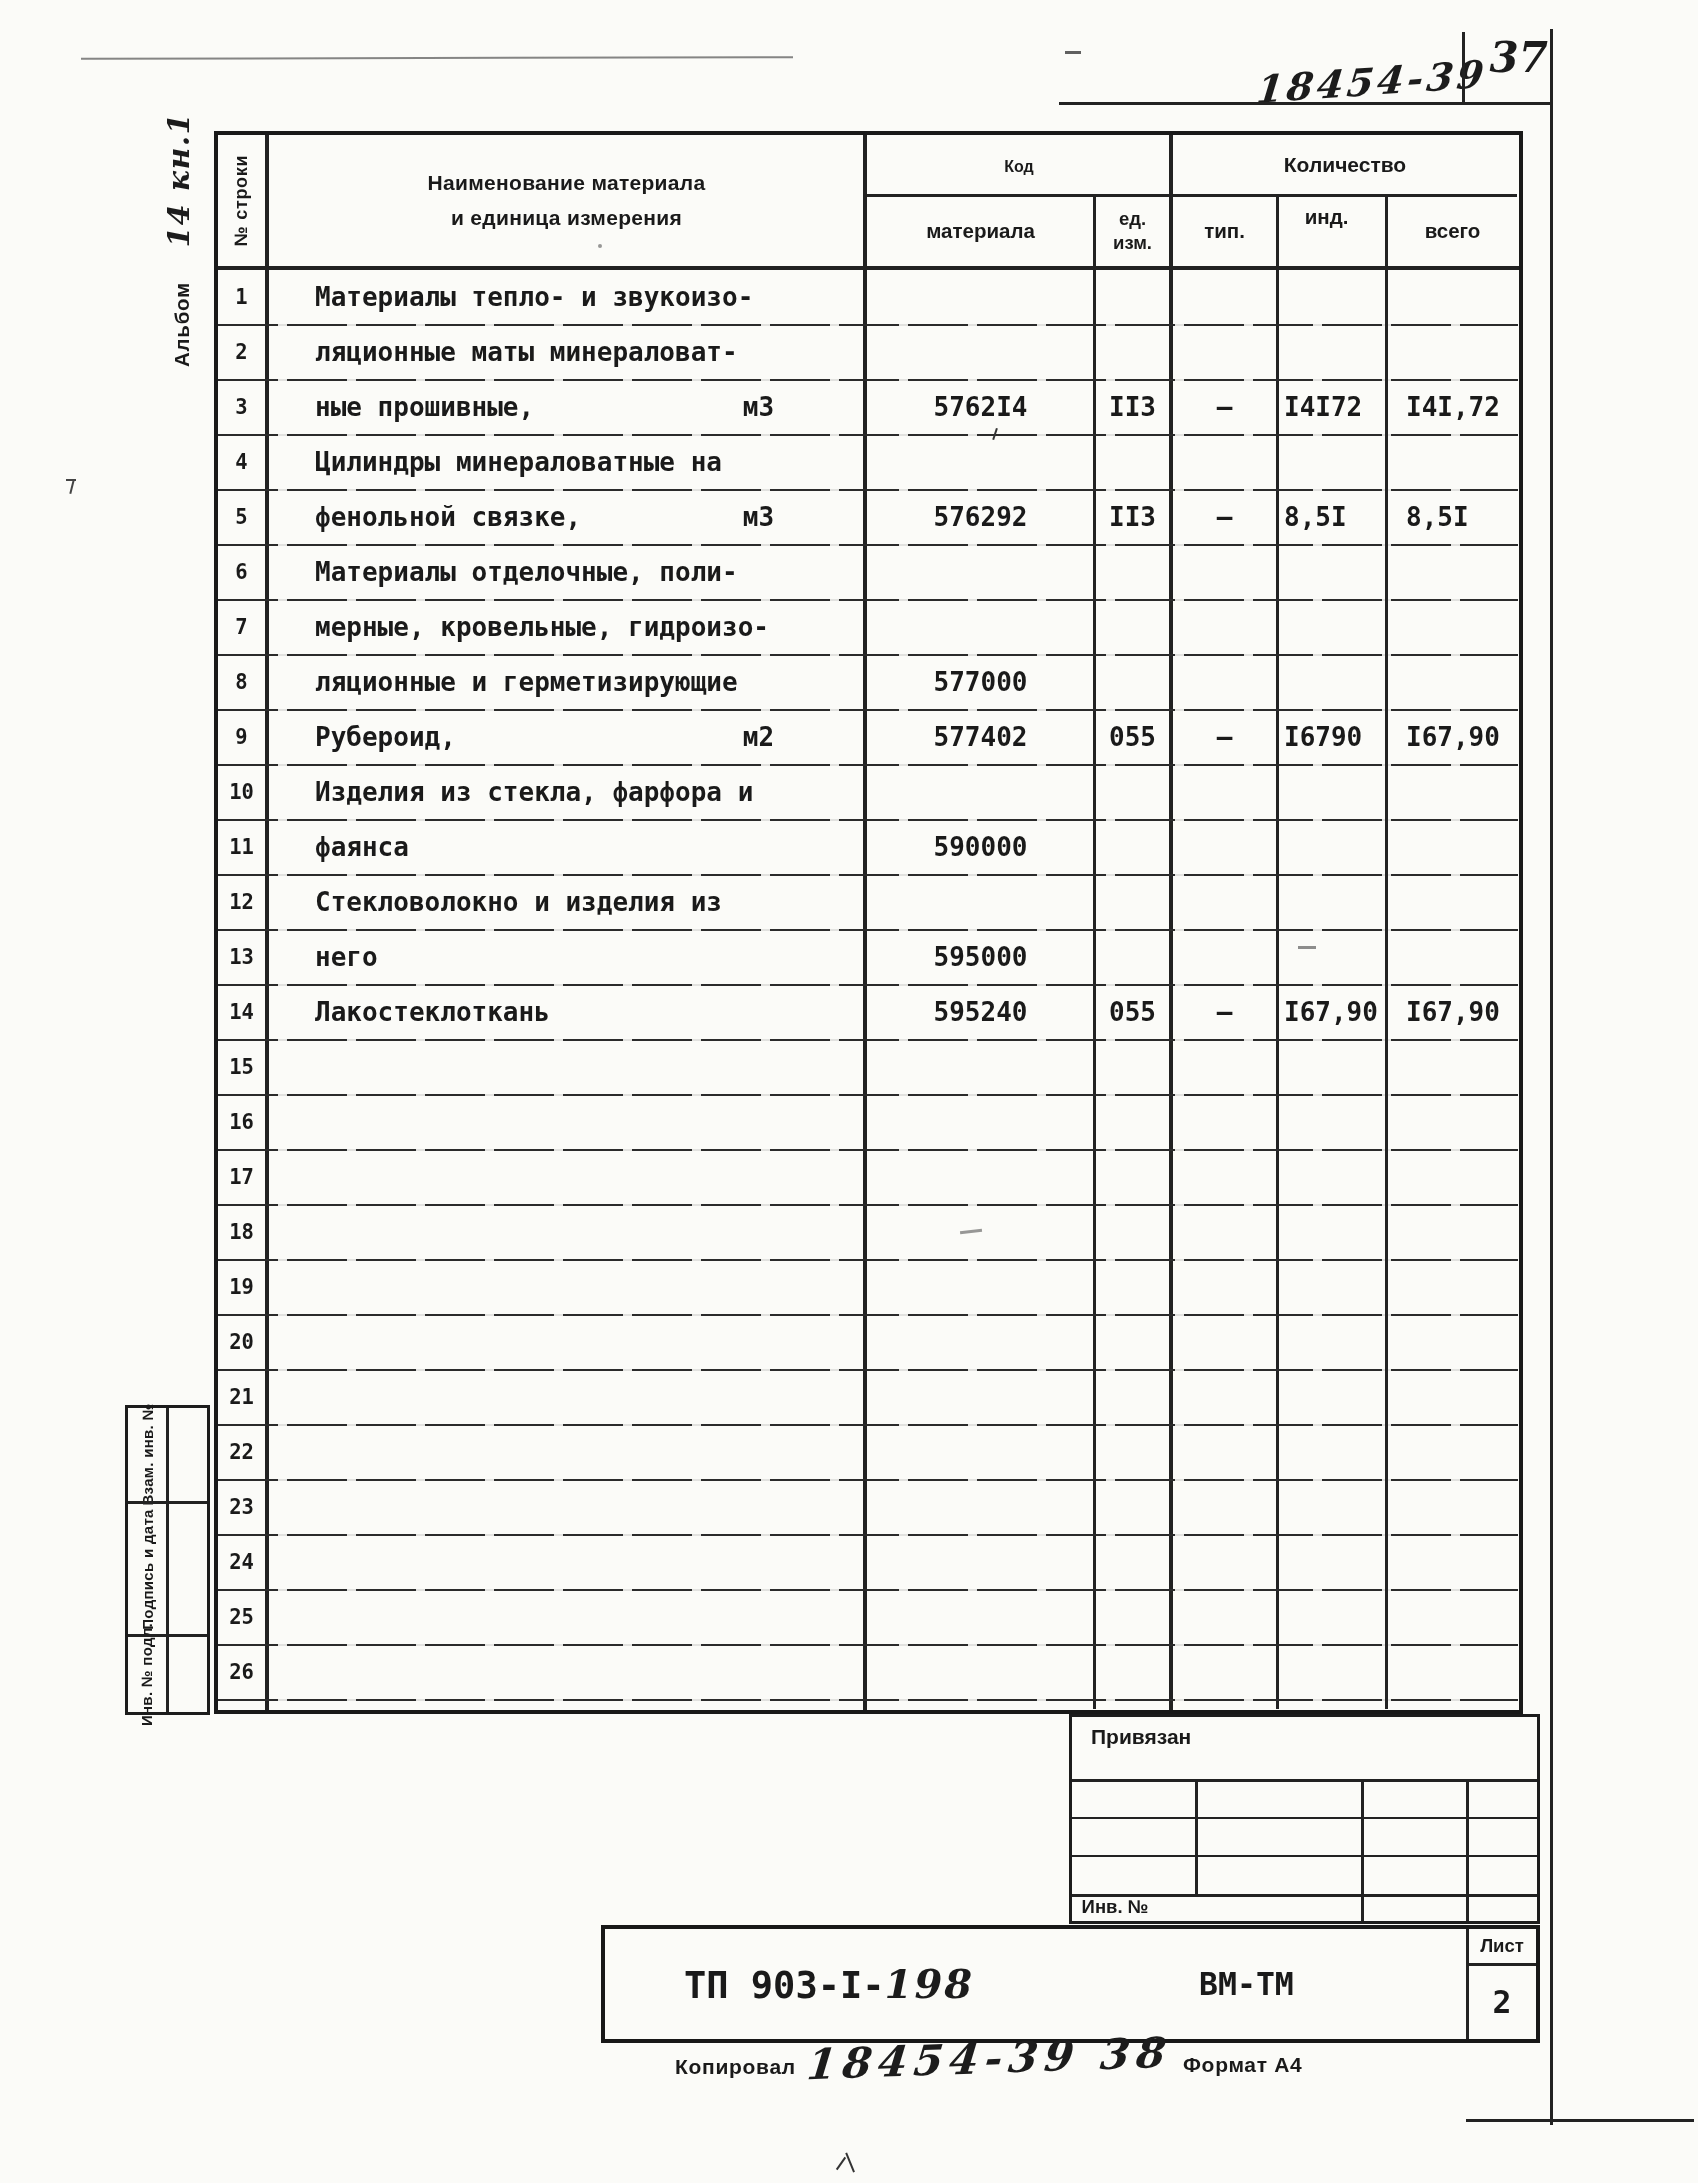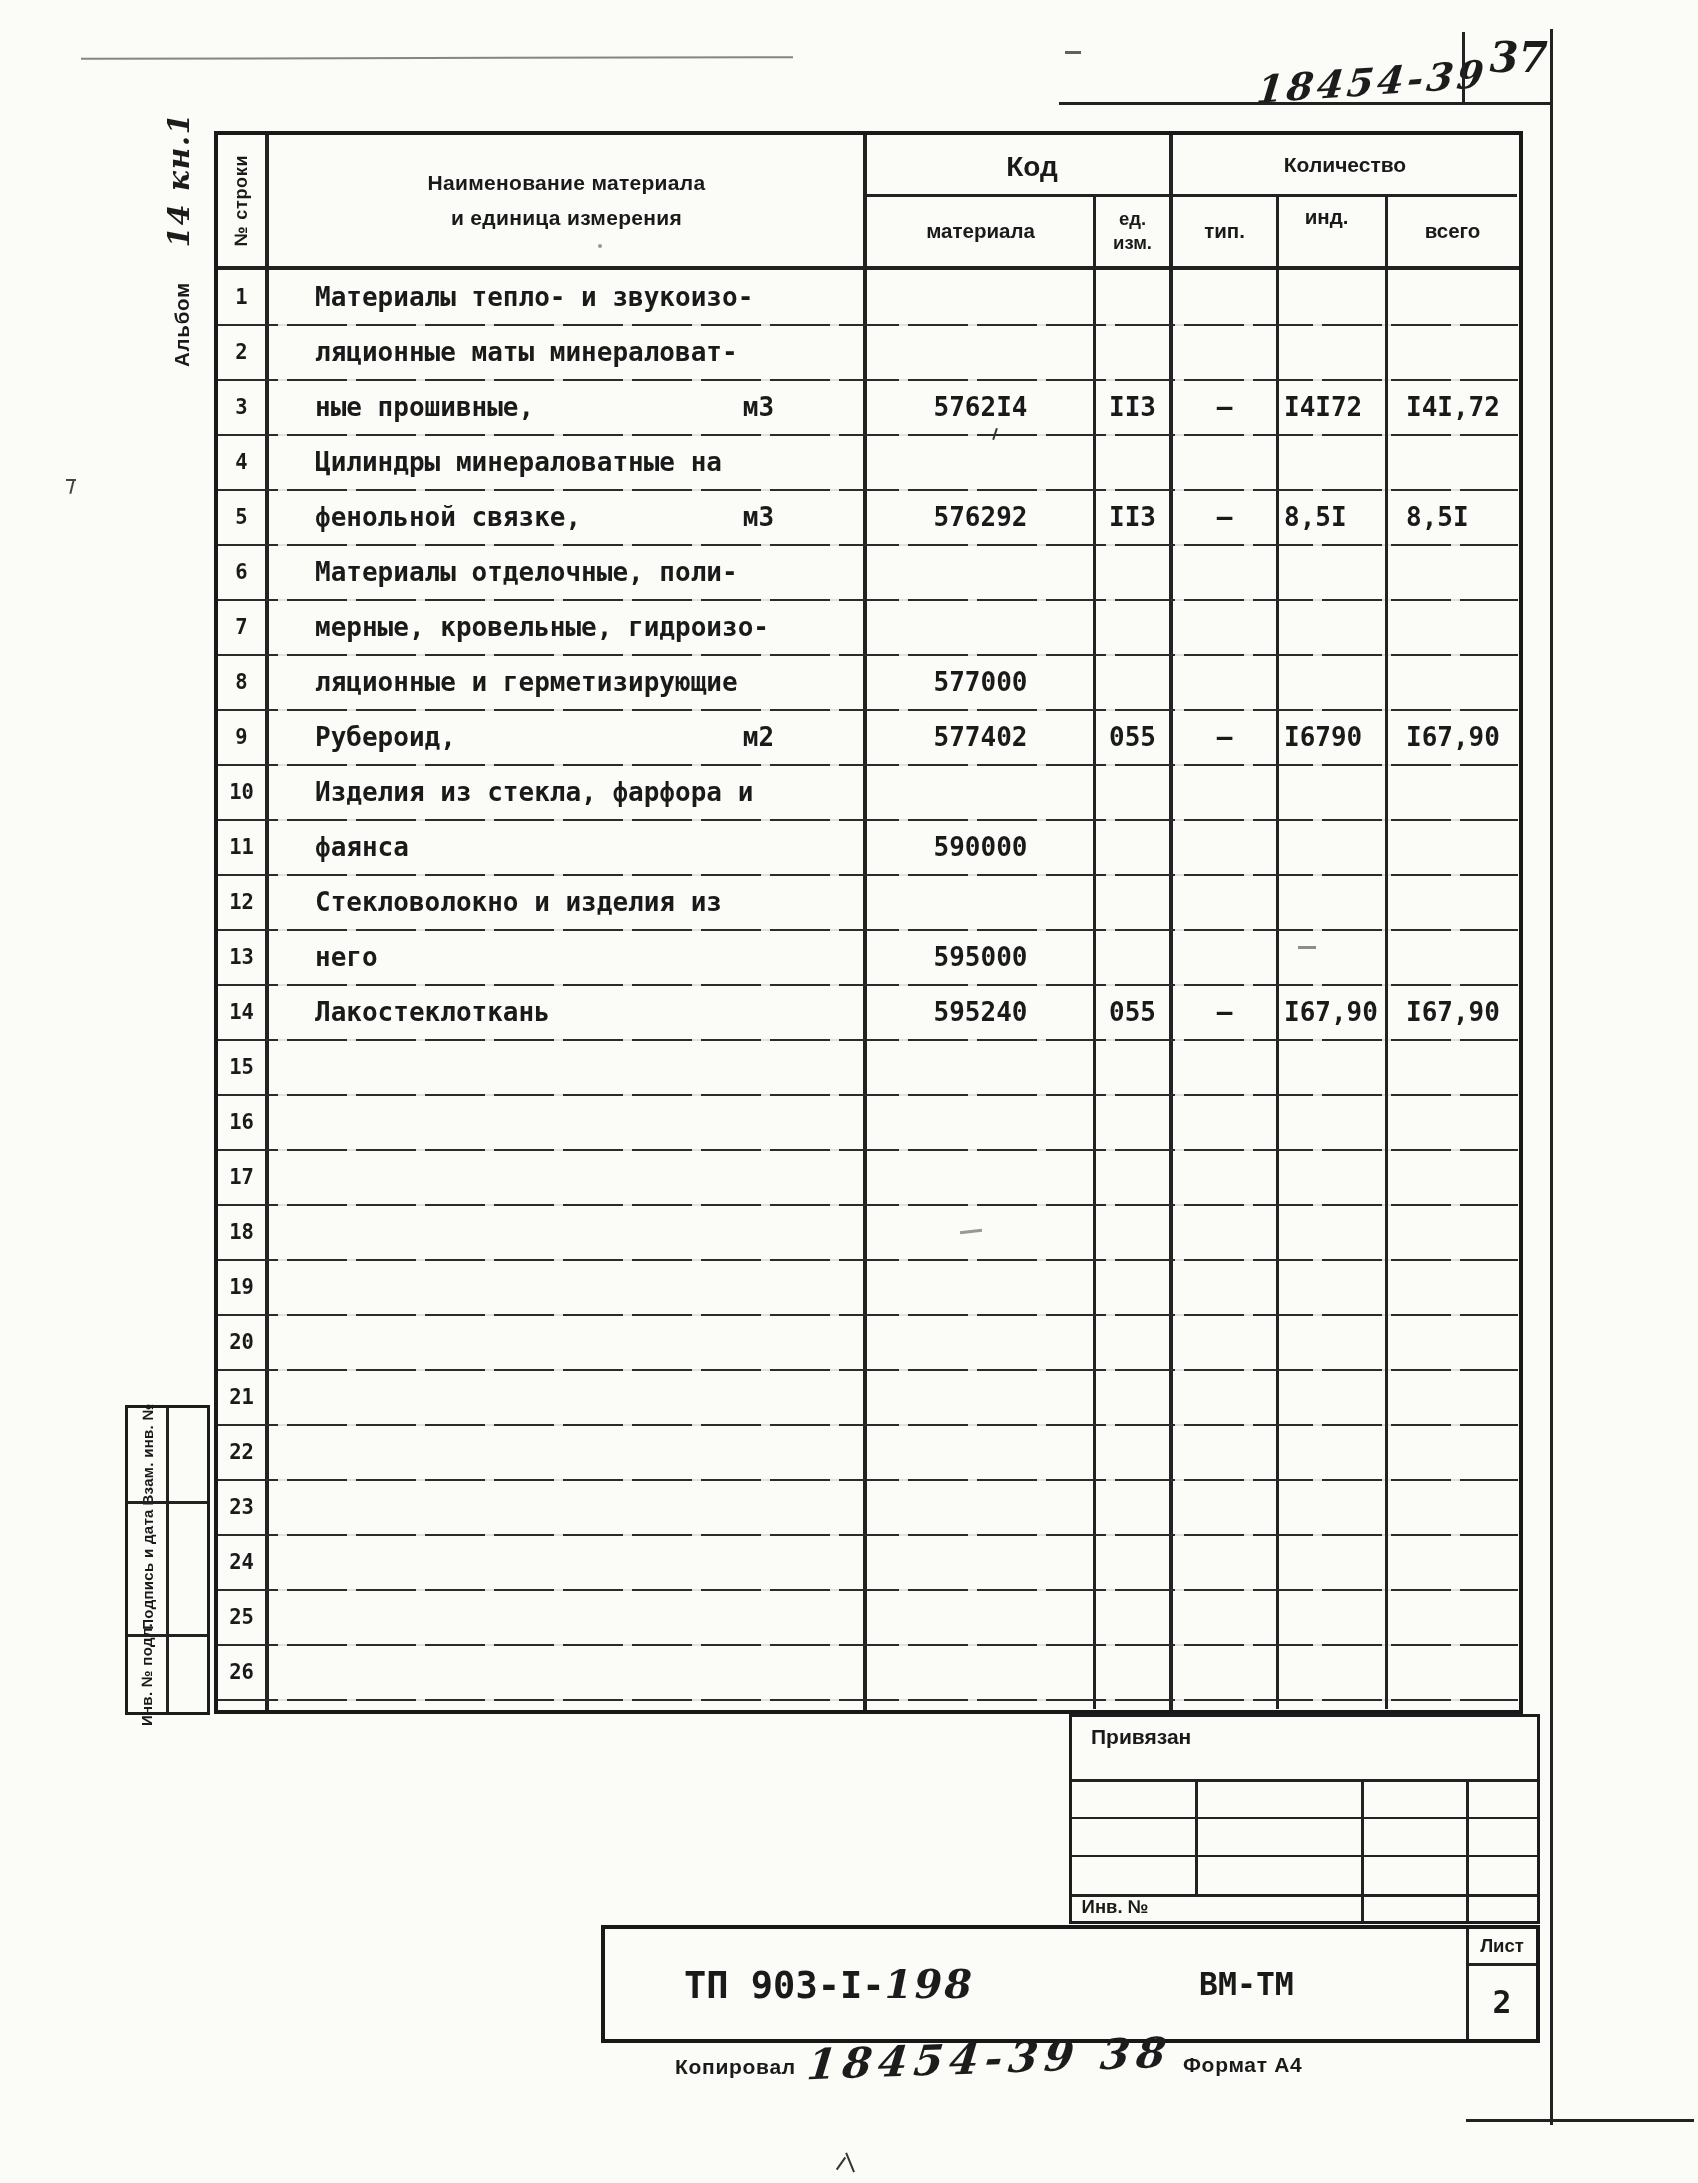--- a/index.html
+++ b/index.html
@@ -14,21 +14,21 @@
   .rot{transform:rotate(-90deg);white-space:nowrap;display:inline-block;}
   .flexc{display:flex;align-items:center;justify-content:center;}
 
   
   #tbl{position:absolute;left:214px;top:131px;width:1309px;height:1583px;
        border:4.8px solid #191919;box-sizing:border-box;}
   #tbl .hc{position:absolute;text-align:center;}
   #hc-num{left:0;top:0;width:47px;height:131px;}
   #hc-name{left:51px;top:0;width:595px;height:131px;flex-direction:column;
            font-size:21px;line-height:1.65;letter-spacing:0.3px;}
-  #hc-kod{left:650px;top:0;width:302px;height:64px;font-size:28px;padding-left:13px;}
+  #hc-kod{left:650px;top:0;width:302px;height:64px;font-size:16px;}
   #hc-kol{left:955px;top:0;width:344px;height:59px;font-size:21px;}
   #hc-mat{left:650px;top:62px;width:225px;height:68px;font-size:20.5px;}
   #hc-ed{left:878px;top:62px;width:73px;height:68px;flex-direction:column;font-size:18.5px;line-height:1.3;}
   #hc-typ{left:955px;top:62px;width:103px;height:68px;font-size:20.5px;}
   #hc-ind{left:1062px;top:48px;width:93px;height:68px;font-size:20.5px;}
   #hc-vsego{left:1170px;top:62px;width:129px;height:68px;font-size:20.5px;}
   #hc-num span{font-size:18px;letter-spacing:0.7px;}
 
   #rows{position:absolute;left:0;top:135px;width:1300px;height:1439px;}
   .trow{position:relative;height:55px;}

